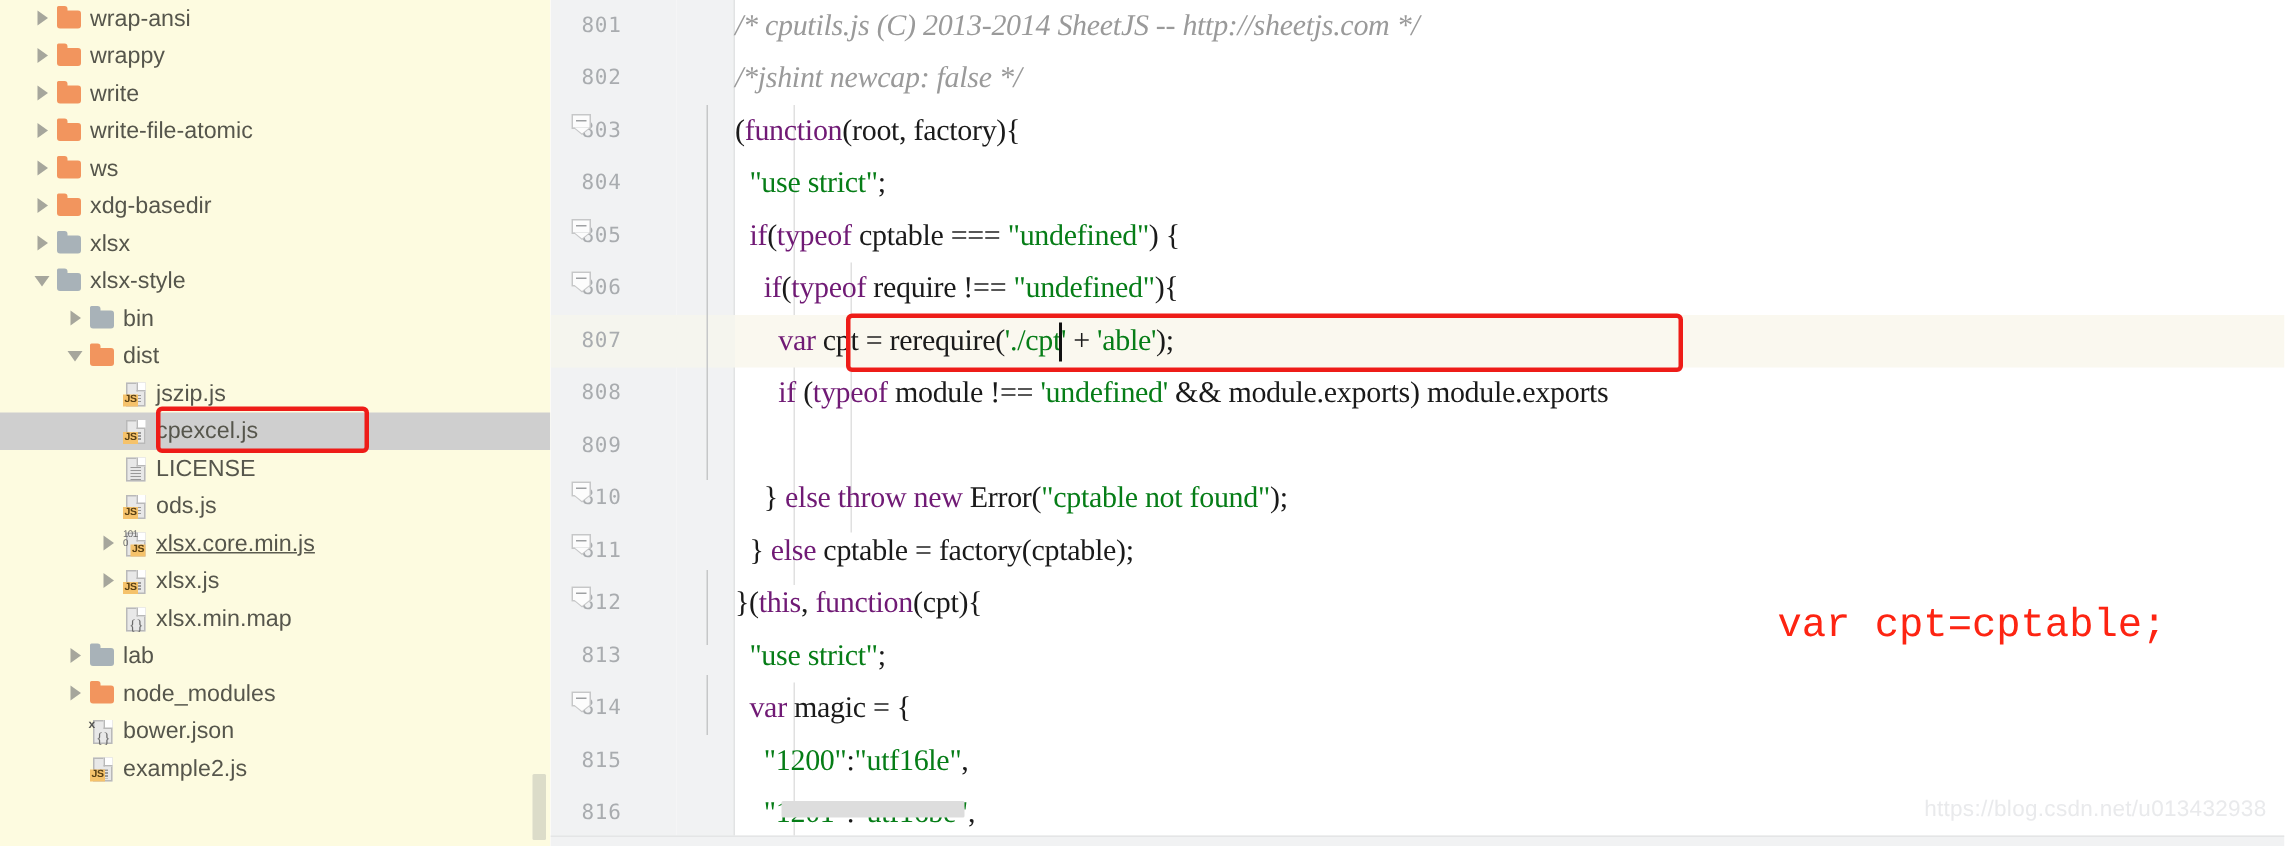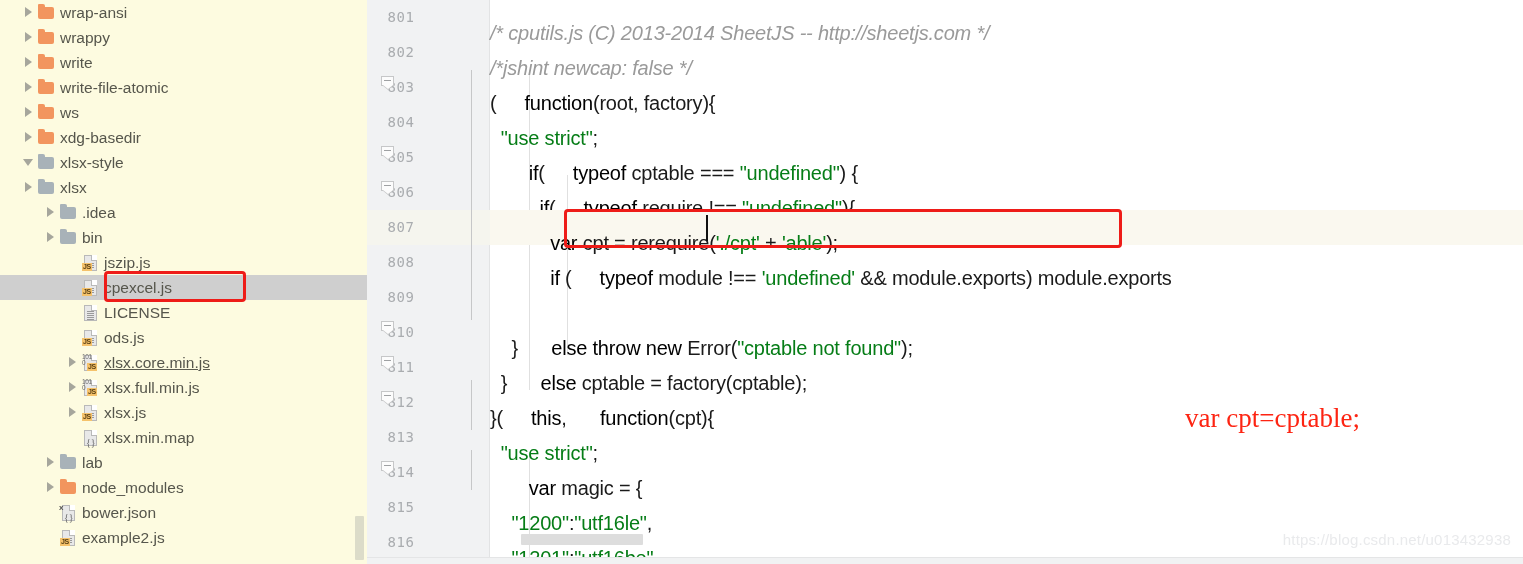--- a/index.html
+++ b/index.html
@@ -172,29 +172,29 @@
   .lnum{
     position:absolute;left:0;width:68px;
     text-align:center;
     top:0;line-height:35px;
     font-family:"DejaVu Sans Mono","Liberation Mono",monospace;
     font-size:14px;
     color:#a9acaf;
     letter-spacing:0.5px;
   }
   .code{
-    position:absolute;left:123px;top:16px;
+    position:absolute;left:123px;top:0;
     line-height:35px;
     white-space:pre;
-    font-family:Liberation Sans, sans-serif;
+    font-family:Liberation Serif, serif;
     font-size:20px;
     color:#1a1a1a;
     letter-spacing:-0.2px;
   }
-  .kw{color:#000000;margin-left:28px;}
+  .kw{color:#701a75;}
   .str{color:#067d17;}
   .cm{color:#9a9a9a;font-style:italic;}
   .pl{color:#1a1a1a;}
 
   
   .foldmark{
     position:absolute;
     left:14px;
     width:15px;height:15px;
   }
@@ -243,21 +243,21 @@
   .annot-rect{
     position:absolute;
     border:3px solid #ee1c18;
     border-radius:4px;
     box-sizing:border-box;
     pointer-events:none;
   }
   .annot-text{
     position:absolute;
     color:#fd2412;
-    font-family:Liberation Serif, serif;
+    font-family:Liberation Mono, monospace;
     font-size:27px;
     line-height:30px;
     white-space:nowrap;
   }
 
   .hscroll{
     position:absolute;
     left:154px;top:534px;
     width:122px;height:11px;
     background:#dddddd;
@@ -333,54 +333,54 @@
         <div class="row" style="padding-left: 22px;">
           <span class="arrow closed">
             <span class="glyph"></span>
           </span>
           <span class="ficon">
             <span class="folder orange"></span>
           </span>
           <span class="rowlabel">xdg-basedir</span>
         </div>
         <div class="row" style="padding-left: 22px;">
+          <span class="arrow closed">
+            <span class="glyph"></span>
+          </span>
+          <span class="ficon">
+            <span class="folder gray"></span>
+          </span>
+          <span class="rowlabel">xlsx</span>
+        </div>
+        <div class="row" style="padding-left: 22px;">
           <span class="arrow open">
             <span class="glyph"></span>
           </span>
           <span class="ficon">
             <span class="folder gray"></span>
           </span>
           <span class="rowlabel">xlsx-style</span>
         </div>
-        <div class="row" style="padding-left: 22px;">
+        <div class="row" style="padding-left: 44px;">
           <span class="arrow closed">
             <span class="glyph"></span>
           </span>
           <span class="ficon">
             <span class="folder gray"></span>
           </span>
-          <span class="rowlabel">xlsx</span>
+          <span class="rowlabel">bin</span>
         </div>
         <div class="row" style="padding-left: 44px;">
-          <span class="arrow closed">
-            <span class="glyph"></span>
-          </span>
-          <span class="ficon">
-            <span class="folder gray"></span>
-          </span>
-          <span class="rowlabel">.idea</span>
-        </div>
-        <div class="row" style="padding-left: 44px;">
-          <span class="arrow closed">
-            <span class="glyph"></span>
-          </span>
-          <span class="ficon">
-            <span class="folder gray"></span>
-          </span>
-          <span class="rowlabel">bin</span>
+          <span class="arrow open">
+            <span class="glyph"></span>
+          </span>
+          <span class="ficon">
+            <span class="folder orange"></span>
+          </span>
+          <span class="rowlabel">dist</span>
         </div>
         <div class="row" style="padding-left: 66px;">
           <span class="arrow none"></span>
           <span class="ficon">
             <span class="page">
               <span class="fold"></span>
               <span class="lines"></span>
             </span>
             <span class="badge-js">JS</span>
           </span>
@@ -423,33 +423,20 @@
             <span class="glyph"></span>
           </span>
           <span class="ficon">
             <span class="page">
               <span class="fold"></span>
             </span>
             <span class="badge-bin">101<br>0</span>
             <span class="badge-js" style="left:5px;">JS</span>
           </span>
           <span class="rowlabel">xlsx.core.min.js</span>
-        </div>
-        <div class="row" style="padding-left: 66px;">
-          <span class="arrow closed">
-            <span class="glyph"></span>
-          </span>
-          <span class="ficon">
-            <span class="page">
-              <span class="fold"></span>
-            </span>
-            <span class="badge-bin">101<br>0</span>
-            <span class="badge-js" style="left:5px;">JS</span>
-          </span>
-          <span class="rowlabel">xlsx.full.min.js</span>
         </div>
         <div class="row" style="padding-left: 66px;">
           <span class="arrow closed">
             <span class="glyph"></span>
           </span>
           <span class="ficon">
             <span class="page">
               <span class="fold"></span>
               <span class="lines"></span>
             </span>

